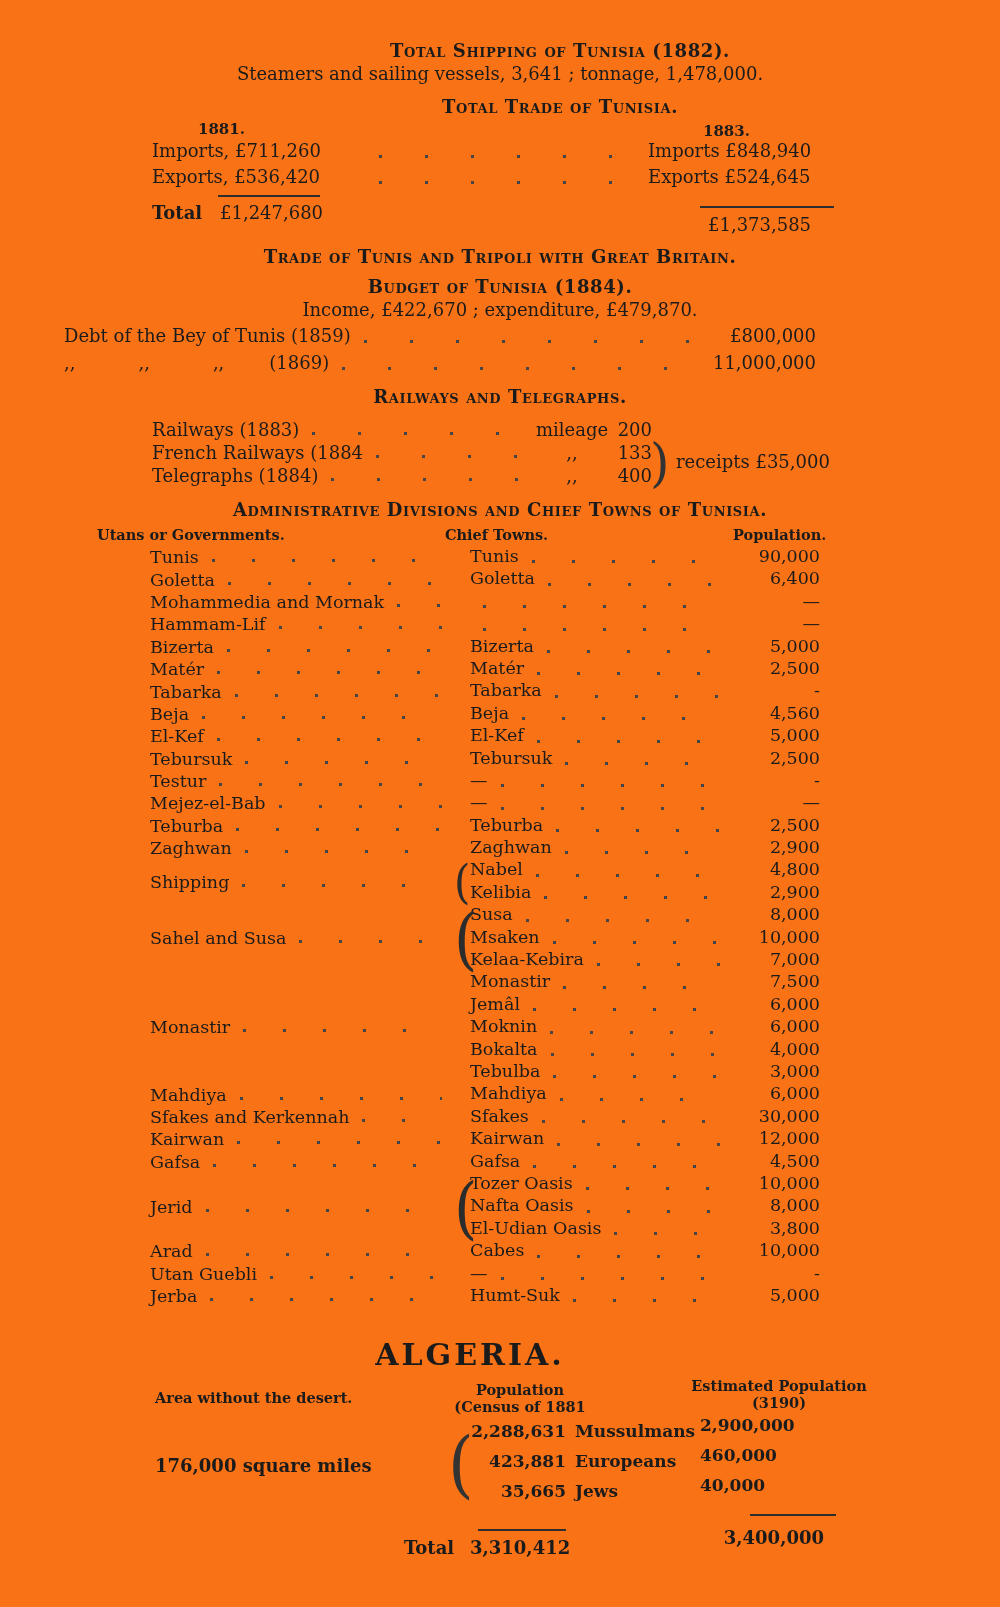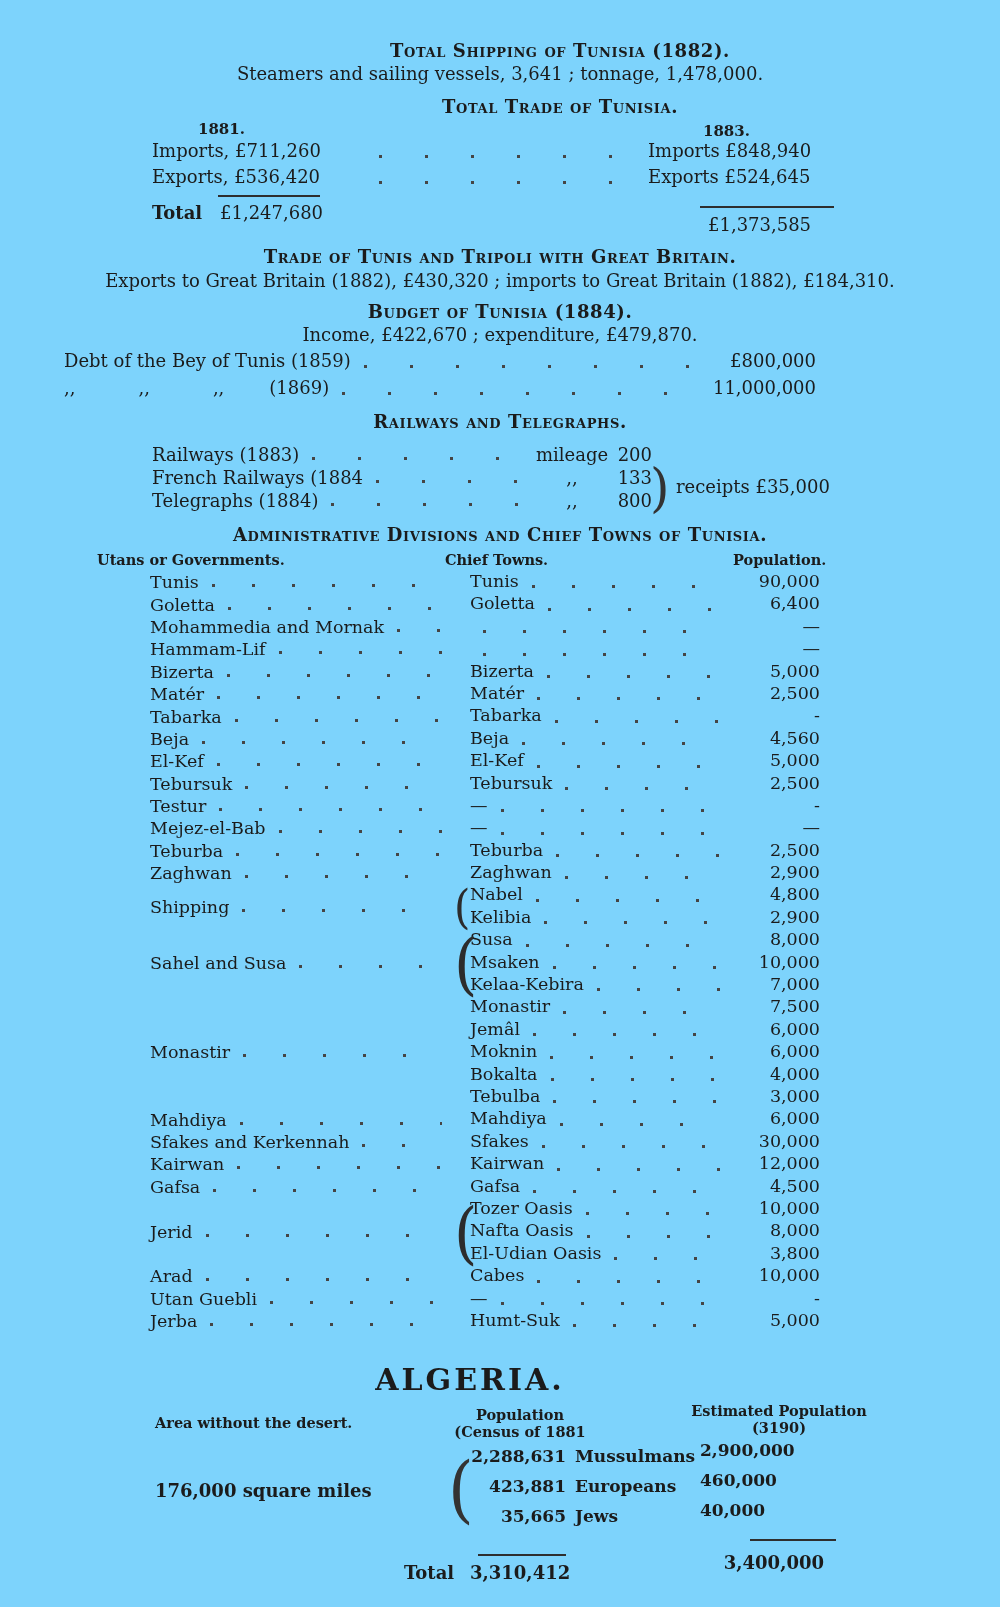--- a/index.html
+++ b/index.html
@@ -1,19 +1,19 @@
 <!DOCTYPE html>
 <html><head>
 <meta charset="utf-8">
 <style>
   * { box-sizing: border-box; }
   html, body { margin: 0; padding: 0; background: #ffffff; }
   .page {
     width: 1000px; height: 1607px;
-    background: #7dd3fc;
+    background: #f97316;
     color: #1b1b1b;
     font-family: "DejaVu Serif", "Liberation Serif", serif;
     position: relative;
     overflow: hidden;
     padding-top: 40px;
   }
   .heading {
     text-align: center;
     font-variant: small-caps;
     font-weight: bold;
@@ -135,21 +135,20 @@
 
   <div class="totals">
     <div class="rule rule-left"></div>
     <span class="tot-label">Total</span>
     <span class="tot-left">£1,247,680</span>
     <div class="rule rule-right"></div>
     <span class="tot-right">£1,373,585</span>
   </div>
 
   <div class="heading mt6">Trade of Tunis and Tripoli with Great Britain.</div>
-  <div class="center-line lh25">Exports to Great Britain (1882), £430,320 ; imports to Great Britain (1882), £184,310.</div>
 
   <div class="heading mt8">Budget of Tunisia (1884).</div>
   <div class="center-line">Income, £422,670 ; expenditure, £479,870.</div>
 
   <div id="debt-rows">
       <div class="debt-row">
         <span class="debt-label">Debt of the Bey of Tunis (1859)</span>
         <div class="dotlead"></div>
         <span class="debt-value">£800,000</span>
       </div>
@@ -172,21 +171,21 @@
         <div class="rail-row">
           <span>French Railways (1884</span>
           <div class="dotlead"></div>
           <span class="rail-unit">,,</span>
           <span class="rail-value">133</span>
         </div>
         <div class="rail-row">
           <span>Telegraphs (1884)</span>
           <div class="dotlead"></div>
           <span class="rail-unit">,,</span>
-          <span class="rail-value">800</span>
+          <span class="rail-value">400</span>
         </div>
       </div>
     <div class="rail-brace">)</div>
     <div class="rail-receipts">receipts £35,000</div>
   </div>
 
   <div class="heading mt12">Administrative Divisions and Chief Towns of Tunisia.</div>
   <div class="admin-head">
     <span class="ah-utans">Utans or Governments.</span>
     <span class="ah-towns">Chief Towns.</span>

